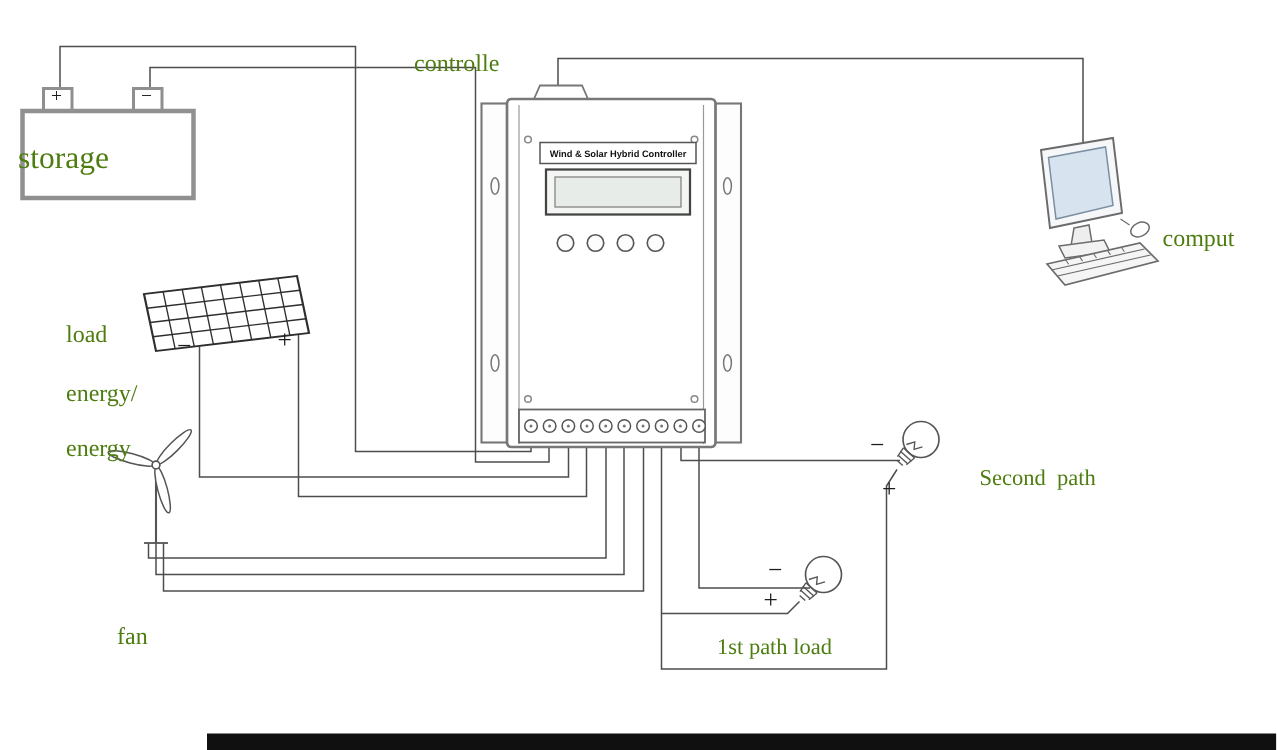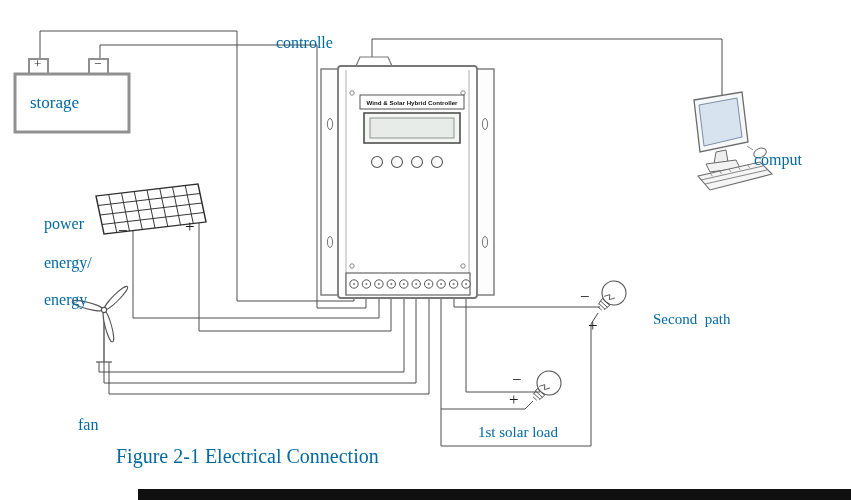--- a/index.html
+++ b/index.html
@@ -2,21 +2,21 @@
 <html><head>
 <meta charset="utf-8">
 <style>
   html,body{margin:0;padding:0;background:#fff;}
   .canvas{
     position:relative;width:851px;height:500px;background:#ffffff;
     font-family:"Liberation Serif",serif;overflow:hidden;
   }
   svg.diagram{position:absolute;left:0;top:0;}
   .lbl{
-    position:absolute;color:#0369a1;white-space:pre;line-height:1.1;
+    position:absolute;color:#4d7c0f;white-space:pre;line-height:1.1;
     font-size:16px;
   }
   .sign{
     position:absolute;color:#1c1c1c;font-size:17px;line-height:1;
   }
   .caption{font-size:20px;}
   .bottombar{position:absolute;background:#101010;}
 </style>
 </head>
 <body>
@@ -171,29 +171,28 @@
       <line x1="-5" y1="12" x2="5" y2="12" stroke-width="0.9"></line>
       <line x1="-5" y1="15" x2="5" y2="15" stroke-width="0.9"></line>
       <line x1="-4" y1="18" x2="4" y2="18" stroke-width="0.9"></line>
       <line x1="-2.5" y1="21" x2="2.5" y2="21" stroke-width="0.9"></line>
       <line x1="-5" y1="12" x2="-4" y2="19" stroke-width="0.9"></line>
       <line x1="5" y1="12" x2="4" y2="19" stroke-width="0.9"></line>
     </g>
   </svg>
 
   <div class="lbl" style="left:276px;top:34px;">controlle</div>
-  <div class="lbl" style="left:30px;top:94px;font-size:17px;">storage</div>
-  <div class="lbl" style="left:44px;top:215px;">power</div>
+  <div class="lbl" style="left:12px;top:94px;font-size:21px;">storage</div>
+  <div class="lbl" style="left:44px;top:215px;">load</div>
   <div class="lbl" style="left:44px;top:254px;">energy/</div>
   <div class="lbl" style="left:44px;top:291px;">energy</div>
   <div class="lbl" style="left:78px;top:393px;margin-top:23px;">fan</div>
-  <div class="lbl" style="left:754px;top:151px;">comput</div>
+  <div class="lbl" style="left:775px;top:151px;">comput</div>
   <div class="lbl" style="left:625px;top:311px;font-size:15px;margin-left:28px;">Second  path</div>
-  <div class="lbl" style="left:478px;top:424px;font-size:15px;">1st solar load</div>
-  <div class="lbl caption" style="left:116px;top:445px;">Figure 2-1 Electrical Connection</div>
+  <div class="lbl" style="left:478px;top:424px;font-size:15px;">1st path load</div>
 
   <div class="sign" style="left:34px;top:57px;font-size:13px;">+</div>
   <div class="sign" style="left:94px;top:57px;font-size:13px;">−</div>
   <div class="sign" style="left:118px;top:222px;">−</div>
   <div class="sign" style="left:185px;top:218px;">+</div>
   <div class="sign" style="left:580px;top:288px;">−</div>
   <div class="sign" style="left:588px;top:317px;">+</div>
   <div class="sign" style="left:512px;top:371px;">−</div>
   <div class="sign" style="left:509px;top:391px;">+</div>
 

